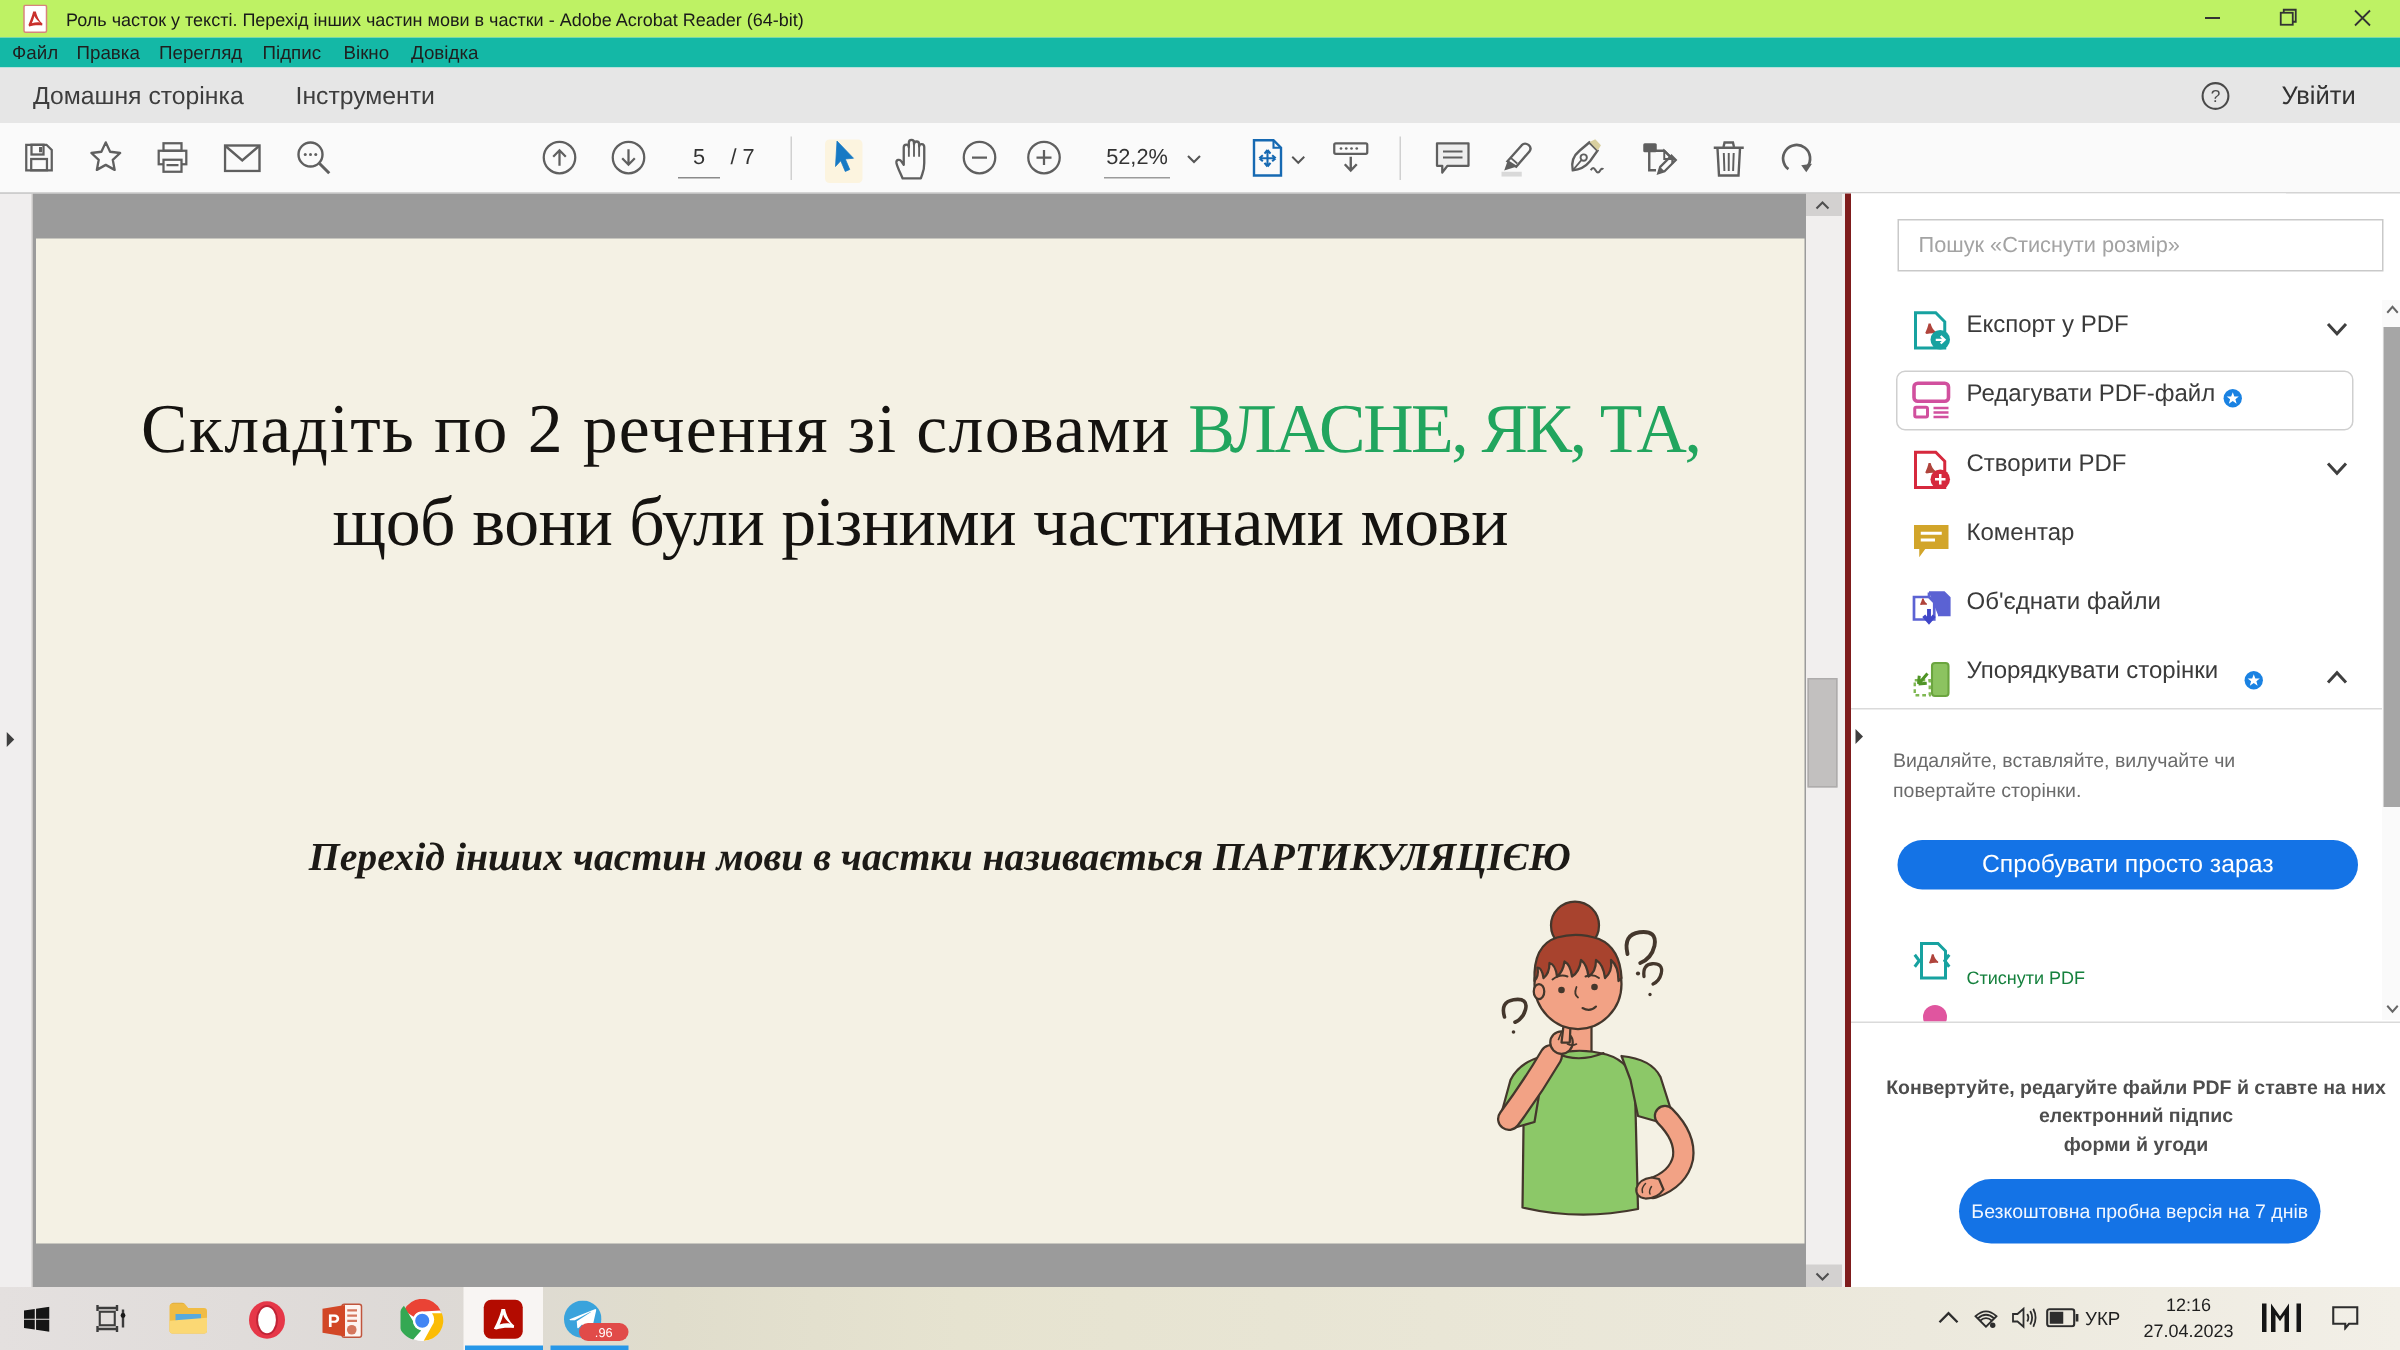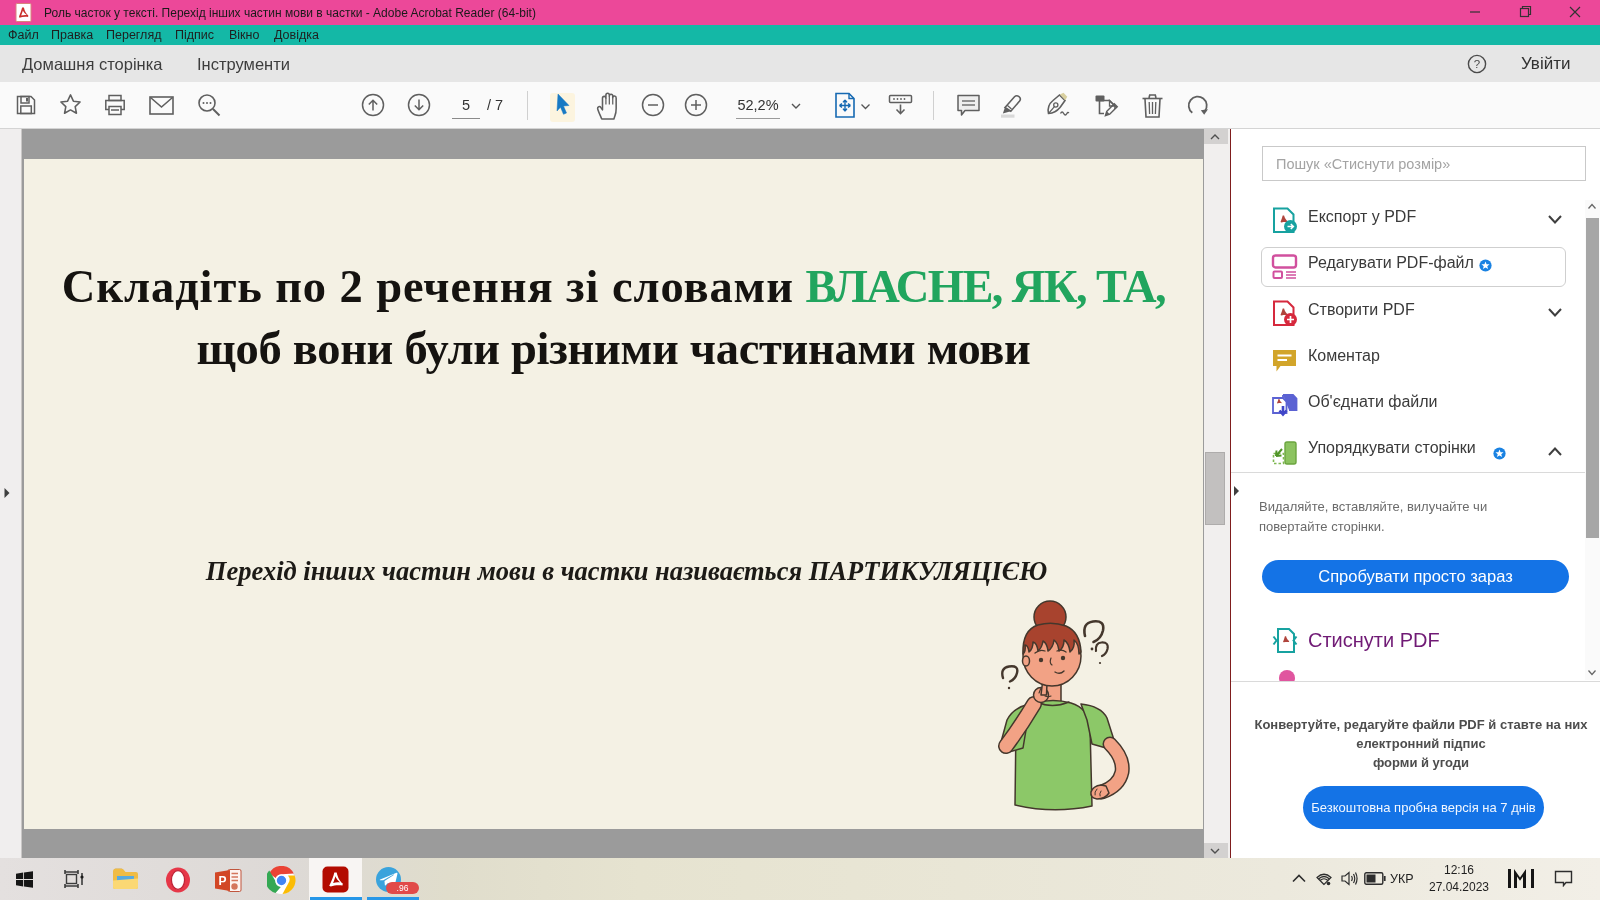--- a/index.html
+++ b/index.html
@@ -1,38 +1,38 @@
 <!DOCTYPE html>
 <html><head>
 <meta charset="utf-8">
 <style>
   html,body{margin:0;padding:0;}
   body{width:1600px;height:900px;overflow:hidden;font-family:"Liberation Sans",sans-serif;position:relative;background:#fff;}
   .abs{position:absolute;}
   
-  #titlebar{left:0;top:0;width:1600px;height:25px;background:#ec4899;}
+  #titlebar{left:0;top:0;width:1600px;height:25px;background:#bef264;}
   #title-text{left:44px;top:0;height:25px;line-height:26px;font-size:12px;color:#1a1a1a;}
   
   #menubar{left:0;top:25px;width:1600px;height:20px;background:#14b8a6;}
   .menuitem{top:0;height:20px;line-height:21px;font-size:12.5px;color:#1f1f1f;}
   
   #tabbar{left:0;top:45px;width:1600px;height:37px;background:#e6e6e6;}
   .tablabel{top:0;height:37px;line-height:38px;font-size:16.5px;color:#3d3d3d;}
   #activetab{left:343px;top:0;width:167px;height:37px;background:#fff;}
   #activetab span{position:absolute;left:6px;top:0;height:37px;line-height:38px;font-size:14px;color:#3d3d3d;}
   
   #toolbar{left:0;top:82px;width:1600px;height:47px;background:#fafafa;border-bottom:1px solid #d4d4d4;box-sizing:border-box;}
   .tico{}
   
   #docarea{left:0;top:129px;width:1230px;height:729px;background:#9b9b9b;overflow:hidden;}
   #leftstrip{left:0;top:0;width:22px;height:729px;background:#f0eeee;border-right:1px solid #c9c7c6;box-sizing:border-box;}
   #page{left:24px;top:30px;width:1179px;height:670px;background:#f4f1e4;}
   #docsb{left:1204px;top:0;width:26px;height:729px;background:#f1efee;}
   
-  #sidebar{left:1230px;top:129px;width:294px;height:729px;background:#fff;border-left:1px solid #7f1d1d;box-sizing:border-box;}
+  #sidebar{left:1230px;top:129px;width:294px;height:729px;background:#fff;border-left:4px solid #7f1d1d;box-sizing:border-box;}
   
   #taskbar{left:0;top:858px;width:1600px;height:42px;background:linear-gradient(90deg,#e4e0df 0%,#ddd9d6 18%,#e0ddcc 28%,#e6e3d0 40%,#e9e6d6 60%,#ece9dd 80%,#f2efe7 100%);}
 </style>
 </head>
 <body>
 <div id="titlebar" class="abs">
   <svg class="abs" style="left:14px;top:3px" width="19" height="19" viewBox="0 0 19 19">
     <rect x="2" y="0.5" width="15" height="18" rx="1" fill="#fff" stroke="#d8837d" stroke-width="1"></rect>
     <path d="M5 13.5 C6.2 10.8 7.5 7.2 8.1 4.6 L9.9 4.6 C10.6 7.8 12.3 11.2 14.3 12.6 L14.1 14 C11.2 13.7 8 13.9 5.4 14.7 Z M8.9 7.6 C8.5 9.3 7.8 11.2 7.2 12.5 C9 11.9 11.2 11.8 12.8 12 C11.2 10.9 9.5 9.2 8.9 7.6 Z" fill="#c9302c"></path>
   </svg>
@@ -200,21 +200,21 @@
   <svg class="abs tico" style="left:1185px;top:11px" width="25" height="25" viewBox="0 0 25 25">
       <path d="M7.3 19.8 A9 9 0 1 1 19.8 18.2" fill="none" stroke="#5f5f5f" stroke-width="1.8"></path>
       <path d="M23 16.2 L19.2 21.8 L15.8 17.2 Z" fill="#5f5f5f"></path>
     </svg>
 </div>
 
 <div id="docarea" class="abs">
   <div id="leftstrip" class="abs"></div>
   <div id="page" class="abs"></div>
   <div class="abs" style="left:24px;top:30px;width:1179px;height:670px;overflow:hidden;">
-    <div class="abs" style="left:0;top:97px;width:1179px;text-align:center;font-family:'Liberation Serif',serif;font-weight:bold;font-size:46.5px;line-height:62px;color:#151310;">
+    <div class="abs" style="left:0;top:97px;width:1179px;text-align:center;font-family:'Liberation Serif',serif;font-weight:normal;font-size:46.5px;line-height:62px;color:#151310;">
       <span style="letter-spacing:0.9px">Складіть по 2 речення зі словами</span> <span style="color:#21a55e;letter-spacing:-1.6px">ВЛАСНЕ, ЯК, ТА,</span><br><span style="letter-spacing:-0.3px">щоб вони були різними частинами мови</span>
     </div>
     <div class="abs" style="left:0;top:397px;width:1179px;text-align:center;font-family:'Liberation Serif',serif;font-weight:bold;font-style:italic;font-size:26.5px;color:#1c1a16;margin-left:13px;">
       Перехід інших частин мови в частки називається ПАРТИКУЛЯЦІЄЮ
     </div>
 
     <svg class="abs" style="left:969px;top:437px" width="140" height="233" viewBox="0 0 140 233">
       <g stroke="#44372c" stroke-width="1.5" stroke-linecap="round" stroke-linejoin="round">
 
         <g fill="none">
@@ -355,21 +355,21 @@
 
   <div class="abs" style="left:31px;top:431px;width:307px;height:33px;border-radius:17px;background:#1473e6;color:#fff;text-align:center;line-height:33px;font-size:16.5px;">Спробувати просто зараз</div>
 
   <div class="abs" style="left:28px;top:368px;width:300px;font-size:13px;line-height:19.5px;color:#6b6b6b;">Видаляйте, вставляйте, вилучайте чи повертайте сторінки.</div>
 
   <svg class="abs" style="left:41px;top:498px" width="26" height="27" viewBox="0 0 26 27">
     <path d="M6 2 H17 L22 7 V25 H6 Z" fill="#fff" stroke="#17a2a0" stroke-width="2"></path>
     <path d="M11 15 C11.8 13 12.5 11 12.9 9.2 L14.1 9.2 C14.5 11.2 15.7 13.2 17.2 14.1 L17 15 C15.2 14.8 13.3 14.9 11.8 15.3 Z" fill="#b0443c"></path>
     <path d="M1.5 9.5 L4.5 13.5 L1.5 17.5 M24.5 9.5 L21.5 13.5 L24.5 17.5" fill="none" stroke="#17a2a0" stroke-width="2"></path>
   </svg>
-  <span class="abs rowtxt" style="left:77px;top:500px;font-size:20px;color:#701a75;">Стиснути PDF</span>
+  <span class="abs rowtxt" style="left:77px;top:516px;font-size:12px;color:#15803d;">Стиснути PDF</span>
   <div class="abs" style="left:48px;top:541px;width:16px;height:11px;overflow:hidden;">
       <div style="width:16px;height:16px;border-radius:8px;background:#e0559f;"></div>
     </div>
 
   <div class="abs" style="left:0;top:552px;width:370px;height:1px;background:#dadada;"></div>
   <div class="abs" style="left:12px;top:586px;width:356px;text-align:center;font-size:13px;font-weight:bold;line-height:19px;color:#4d4d4d;">Конвертуйте, редагуйте файли PDF й ставте на них електронний підпис<br>форми й угоди</div>
   <div class="abs" style="left:72px;top:657px;width:241px;height:43px;border-radius:21.5px;background:#1473e6;color:#f2f7ff;text-align:center;line-height:43px;font-size:13px;">Безкоштовна пробна версія на 7 днів</div>
 
   <div class="abs" style="left:354px;top:71px;width:16px;height:480px;background:#fafafa;"></div>
   <svg class="abs" style="left:356px;top:74px" width="10" height="7" viewBox="0 0 10 7">

